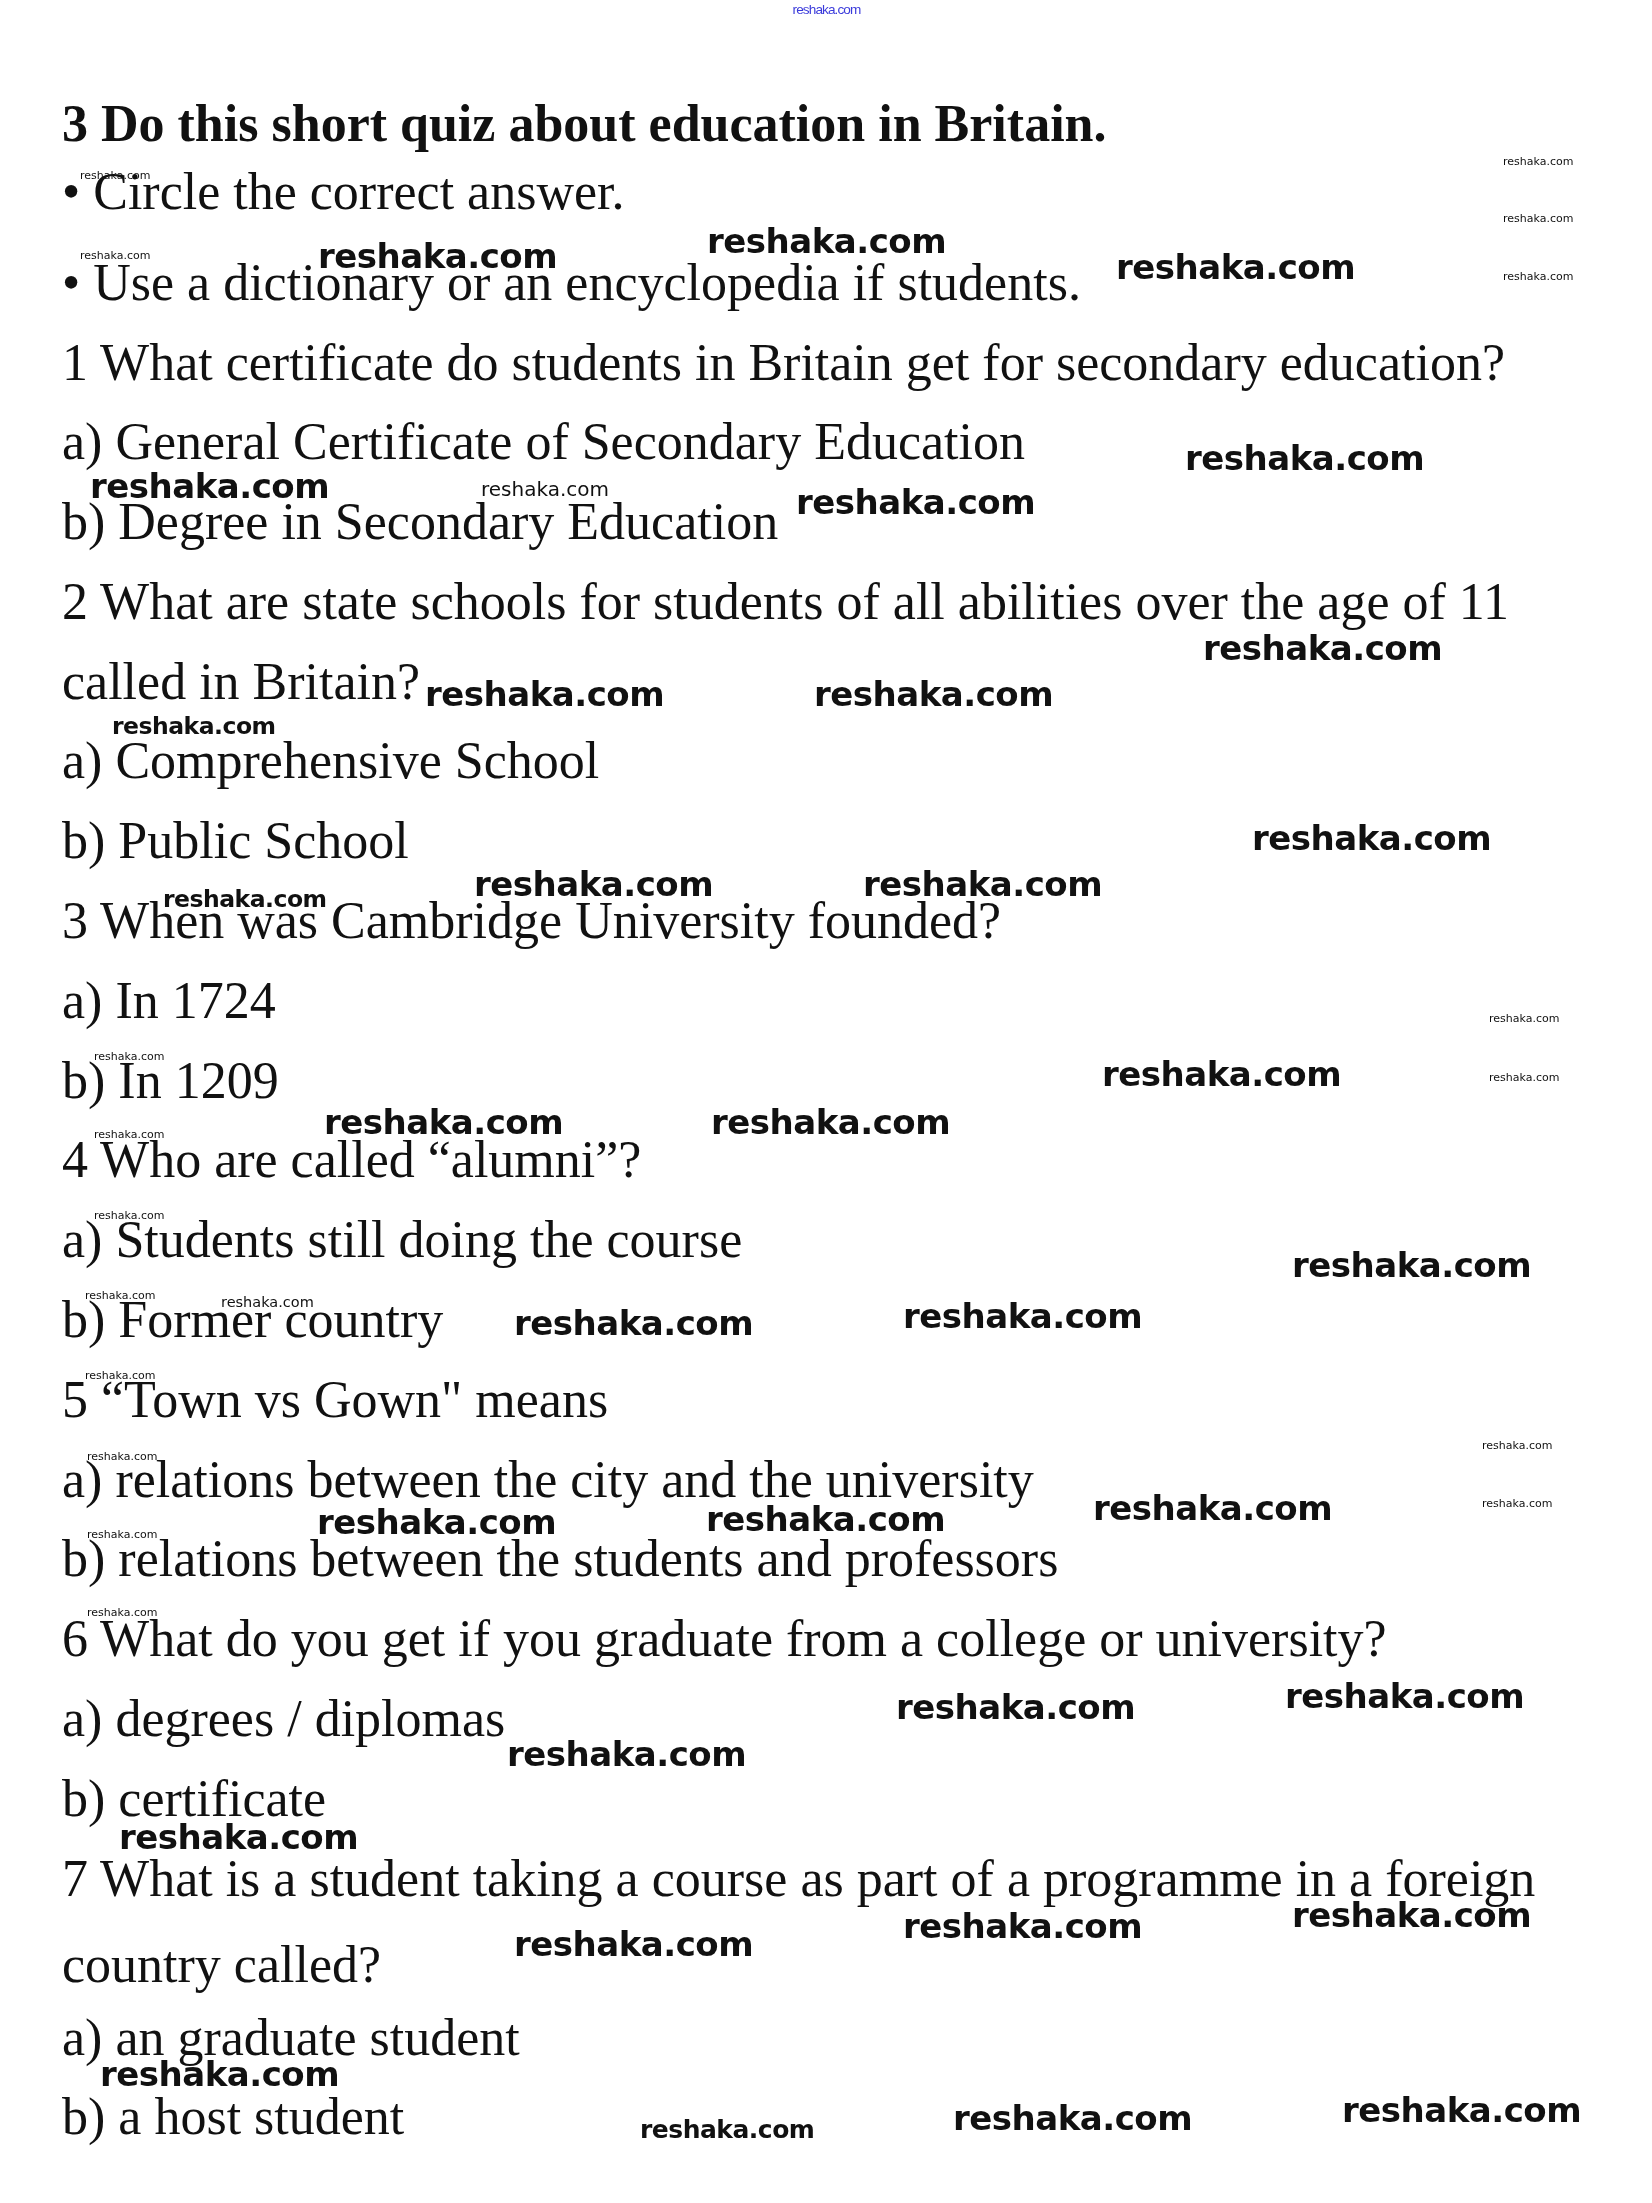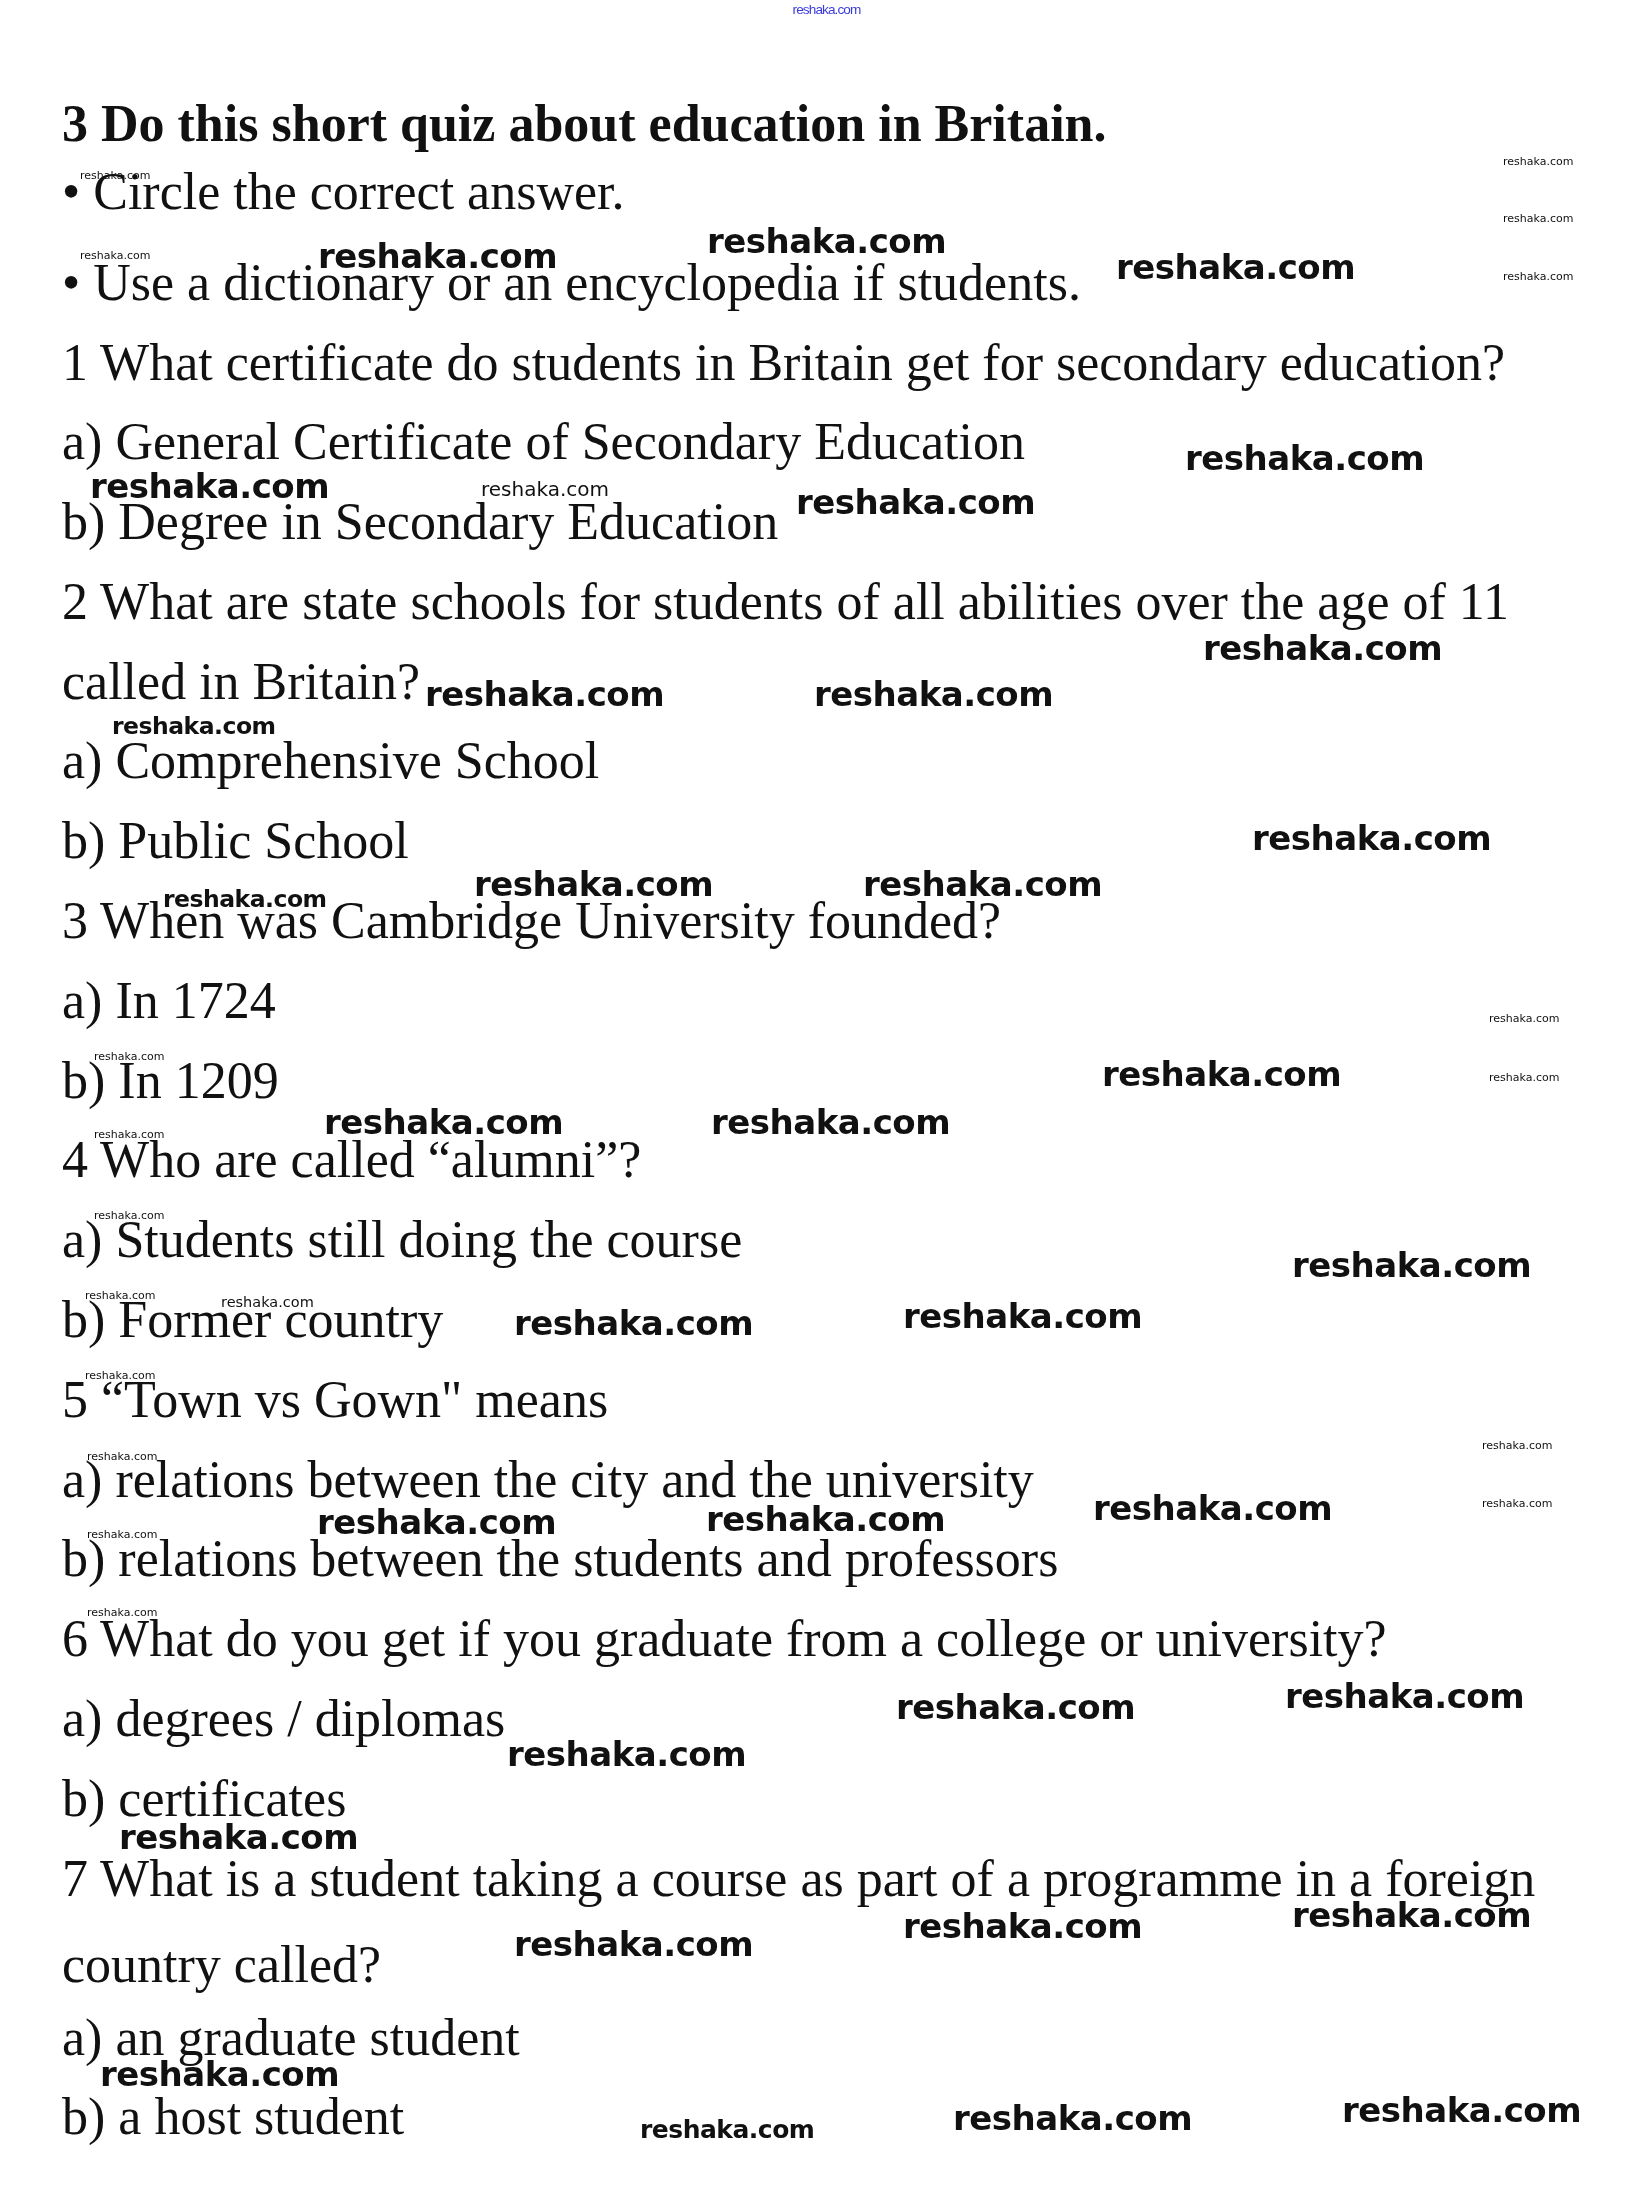--- a/index.html
+++ b/index.html
@@ -36,21 +36,21 @@
 <div class="line" style="top:1134px">4 Who are called “alumni”?</div>
 <div class="line" style="top:1214px">a) Students still doing the course</div>
 <div class="line" style="top:1294px">b) Former country</div>
 
 <div class="line" style="top:1374px">5 “Town vs Gown" means</div>
 <div class="line" style="top:1454px">a) relations between the city and the university</div>
 <div class="line" style="top:1533px">b) relations between the students and professors</div>
 
 <div class="line" style="top:1613px">6 What do you get if you graduate from a college or university?</div>
 <div class="line" style="top:1693px">a) degrees / diplomas</div>
-<div class="line" style="top:1773px">b) certificates</div>
+<div class="line" style="top:1773px">b) certificate</div>
 
 <div class="line" style="top:1853px">7 What is a student taking a course as part of a programme in a foreign</div>
 <div class="line" style="top:1939px">country called?</div>
 <div class="line" style="top:2012px">a) an graduate student</div>
 <div class="line" style="top:2091px">b) a host student</div>
 
 <div class="wm small" style="left:1503px;top:156px">reshaka.com</div>
 <div class="wm small" style="left:1503px;top:213px">reshaka.com</div>
 <div class="wm small" style="left:1503px;top:271px">reshaka.com</div>
 <div class="wm small" style="left:80px;top:170px">reshaka.com</div>

